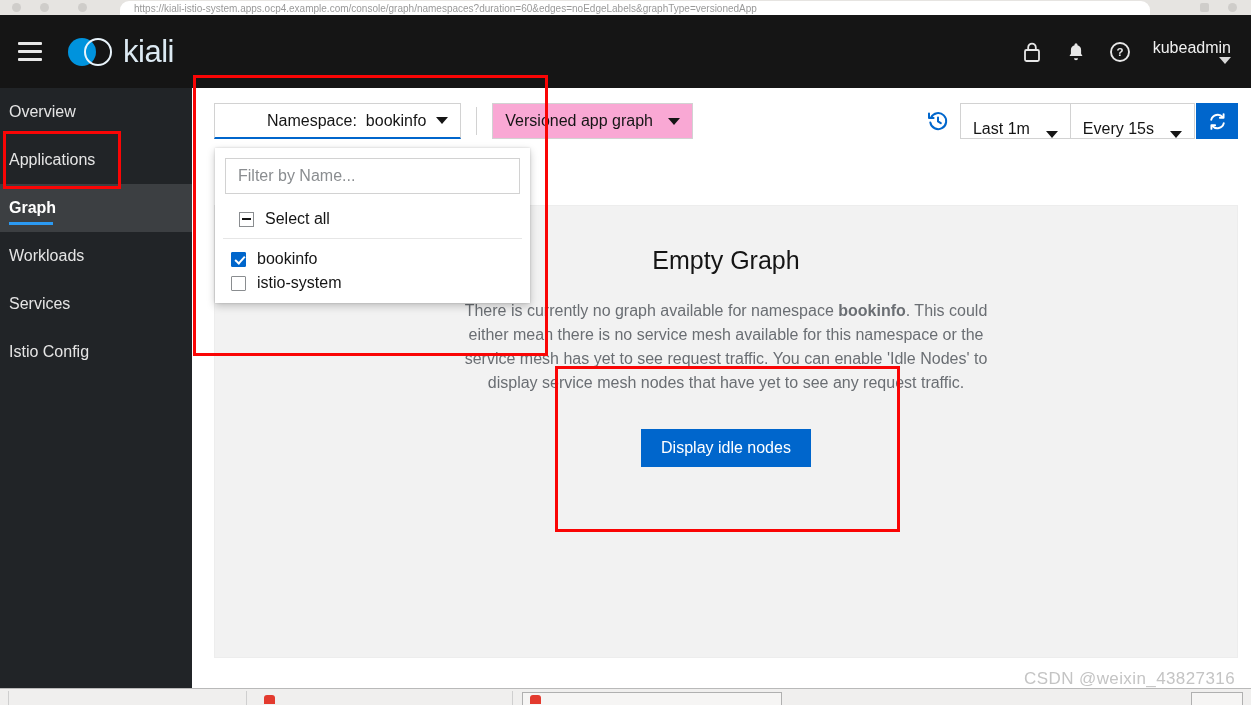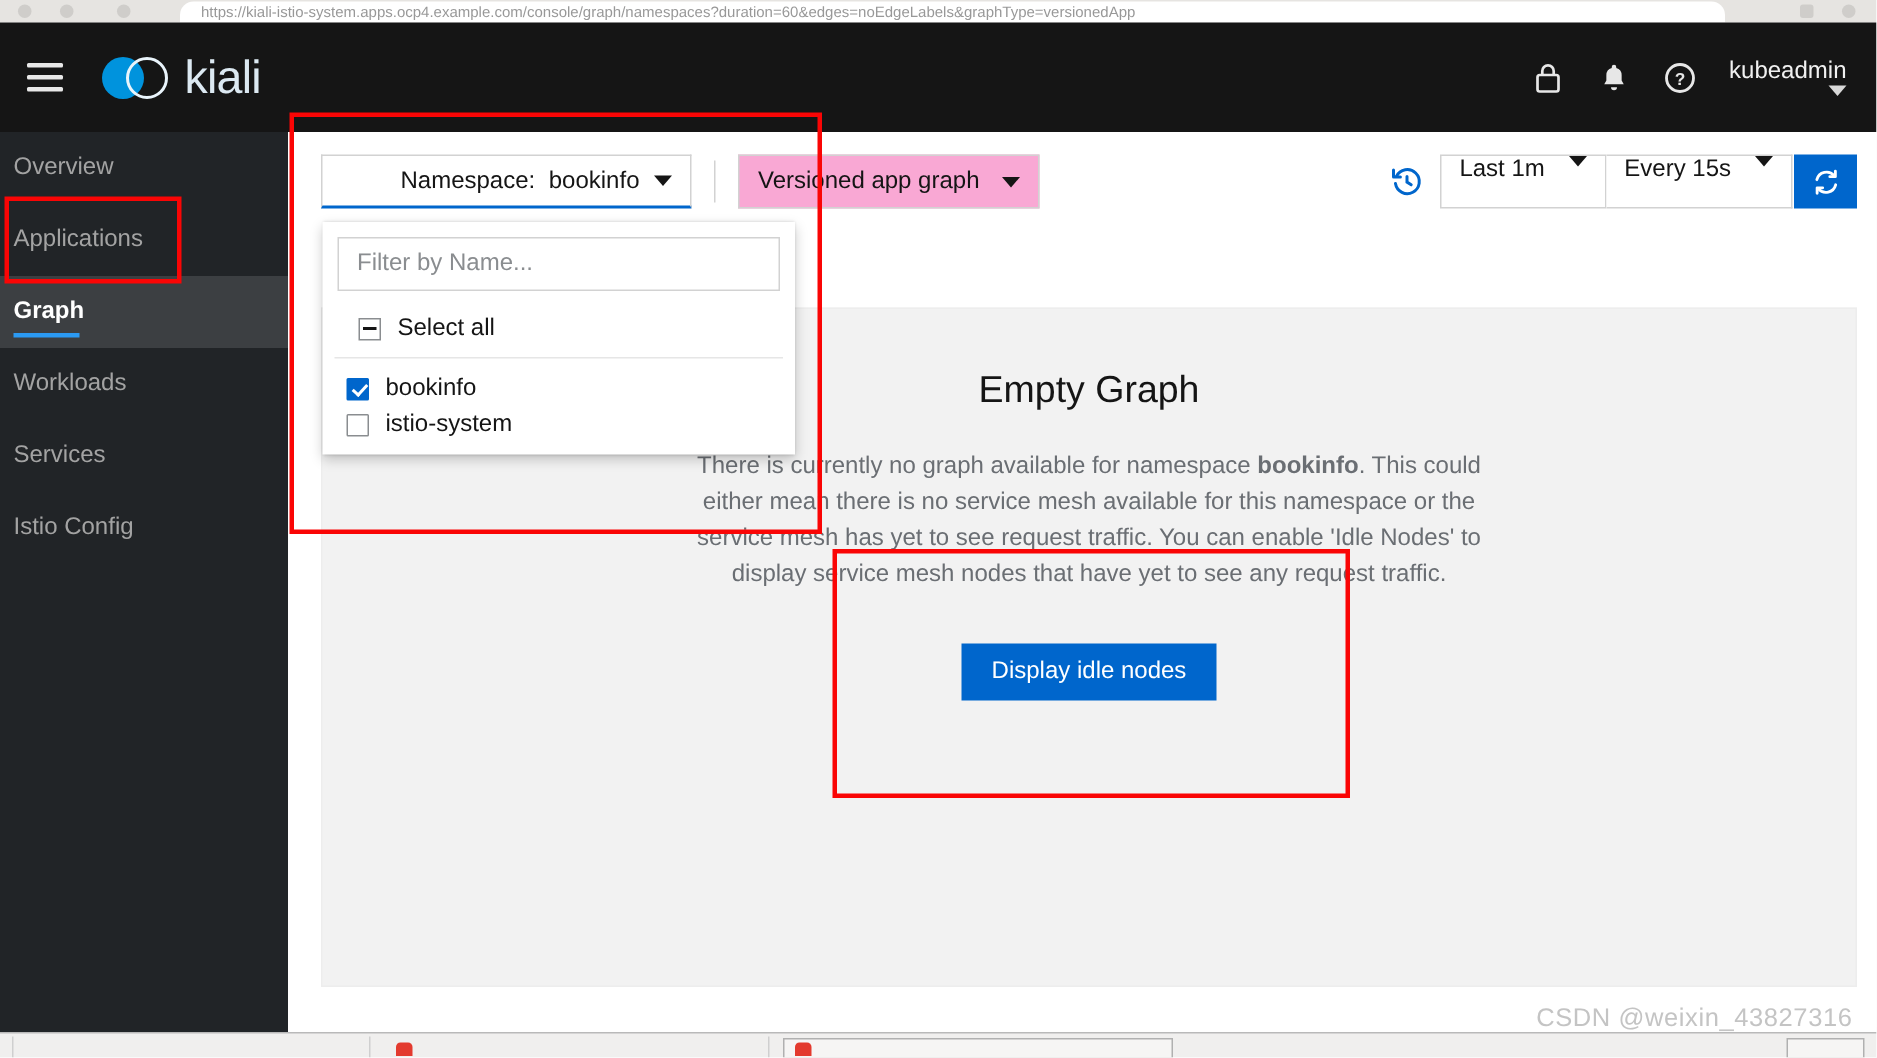--- a/index.html
+++ b/index.html
@@ -80,21 +80,21 @@
     margin-left: 6px; cursor: pointer;
   }
 
   
   .sidebar {
     position: absolute; top: 88px; left: 0; width: 192px; height: 597px;
     background: #212427;
   }
   .side-item {
     height: 48px; display: flex; align-items: center;
-    padding-left: 9px; color: #a3a3a3; font-size: 16px;
+    padding-left: 9px; color: #e5e5e5; font-size: 16px;
     cursor: pointer; position: relative;
   }
   .side-item.active {
     background: #3c3f42; color: #ffffff; font-weight: 700;
   }
   .side-item.active .active-underline {
     position: absolute; left: 9px; bottom: 7px; width: 44px; height: 3px;
     background: #2b9af3;
   }
   .ext-icon { margin-left: 7px; display: inline-flex; }
@@ -135,21 +135,21 @@
     justify-content: space-between; gap: 10px;
   }
 
   .toolbar-right {
     margin-left: auto; display: flex; align-items: center;
     gap: 0; padding-right: 13px;
   }
   .history-icon { margin-right: 11px; cursor: pointer; display: flex; }
   .time-select {
     height: 36px; border: 1px solid #d2d2d2; background: #fff;
-    display: flex; align-items: flex-start; padding: 0 12px;
+    display: flex; align-items: flex-end; padding: 0 12px;
     font-size: 16px; color: #151515; cursor: pointer; gap: 16px;
   }
   .time-select + .time-select { border-left: 0; }
   .refresh-btn {
     height: 36px; width: 42px; background: #06c; border: 0;
     display: flex; align-items: center; justify-content: center;
     cursor: pointer; margin-left: 1px;
   }
 
   

